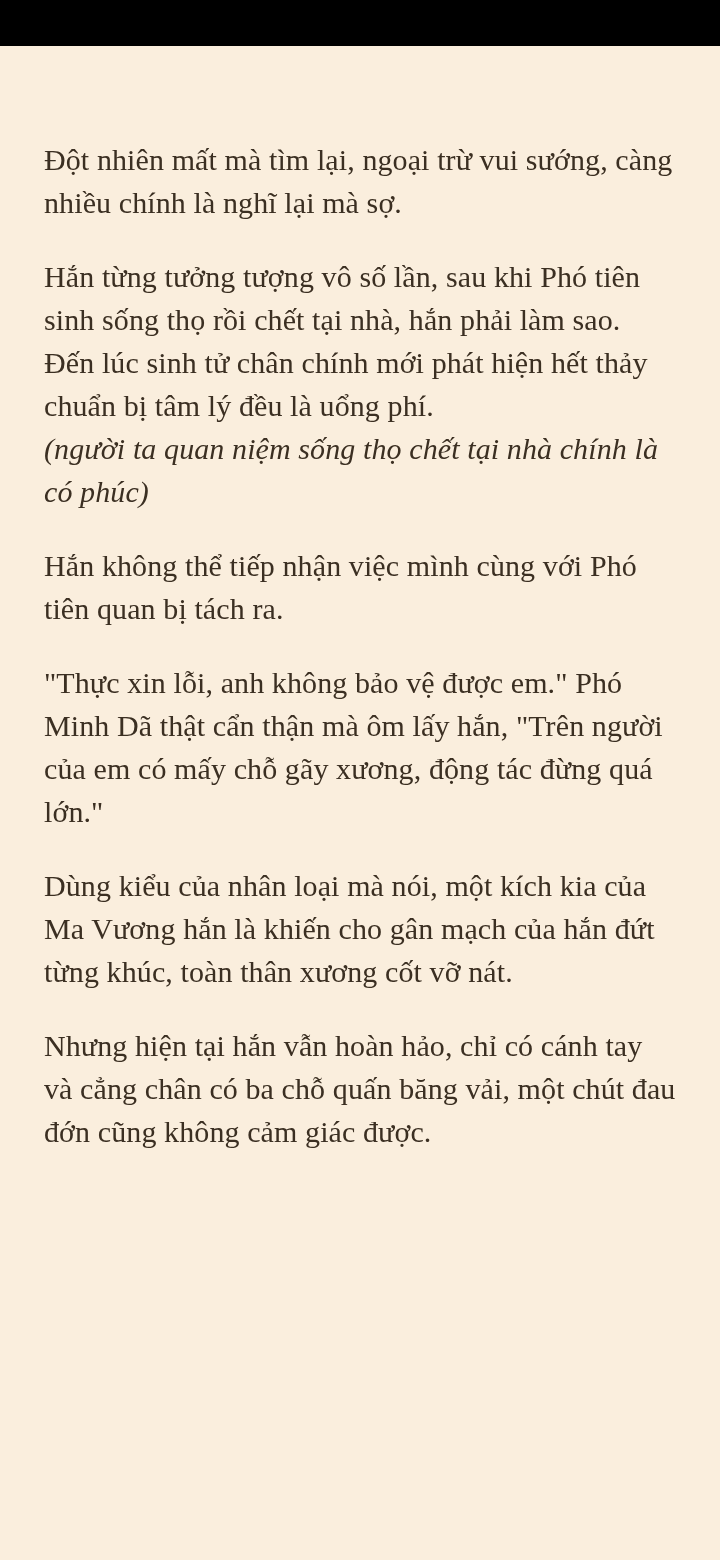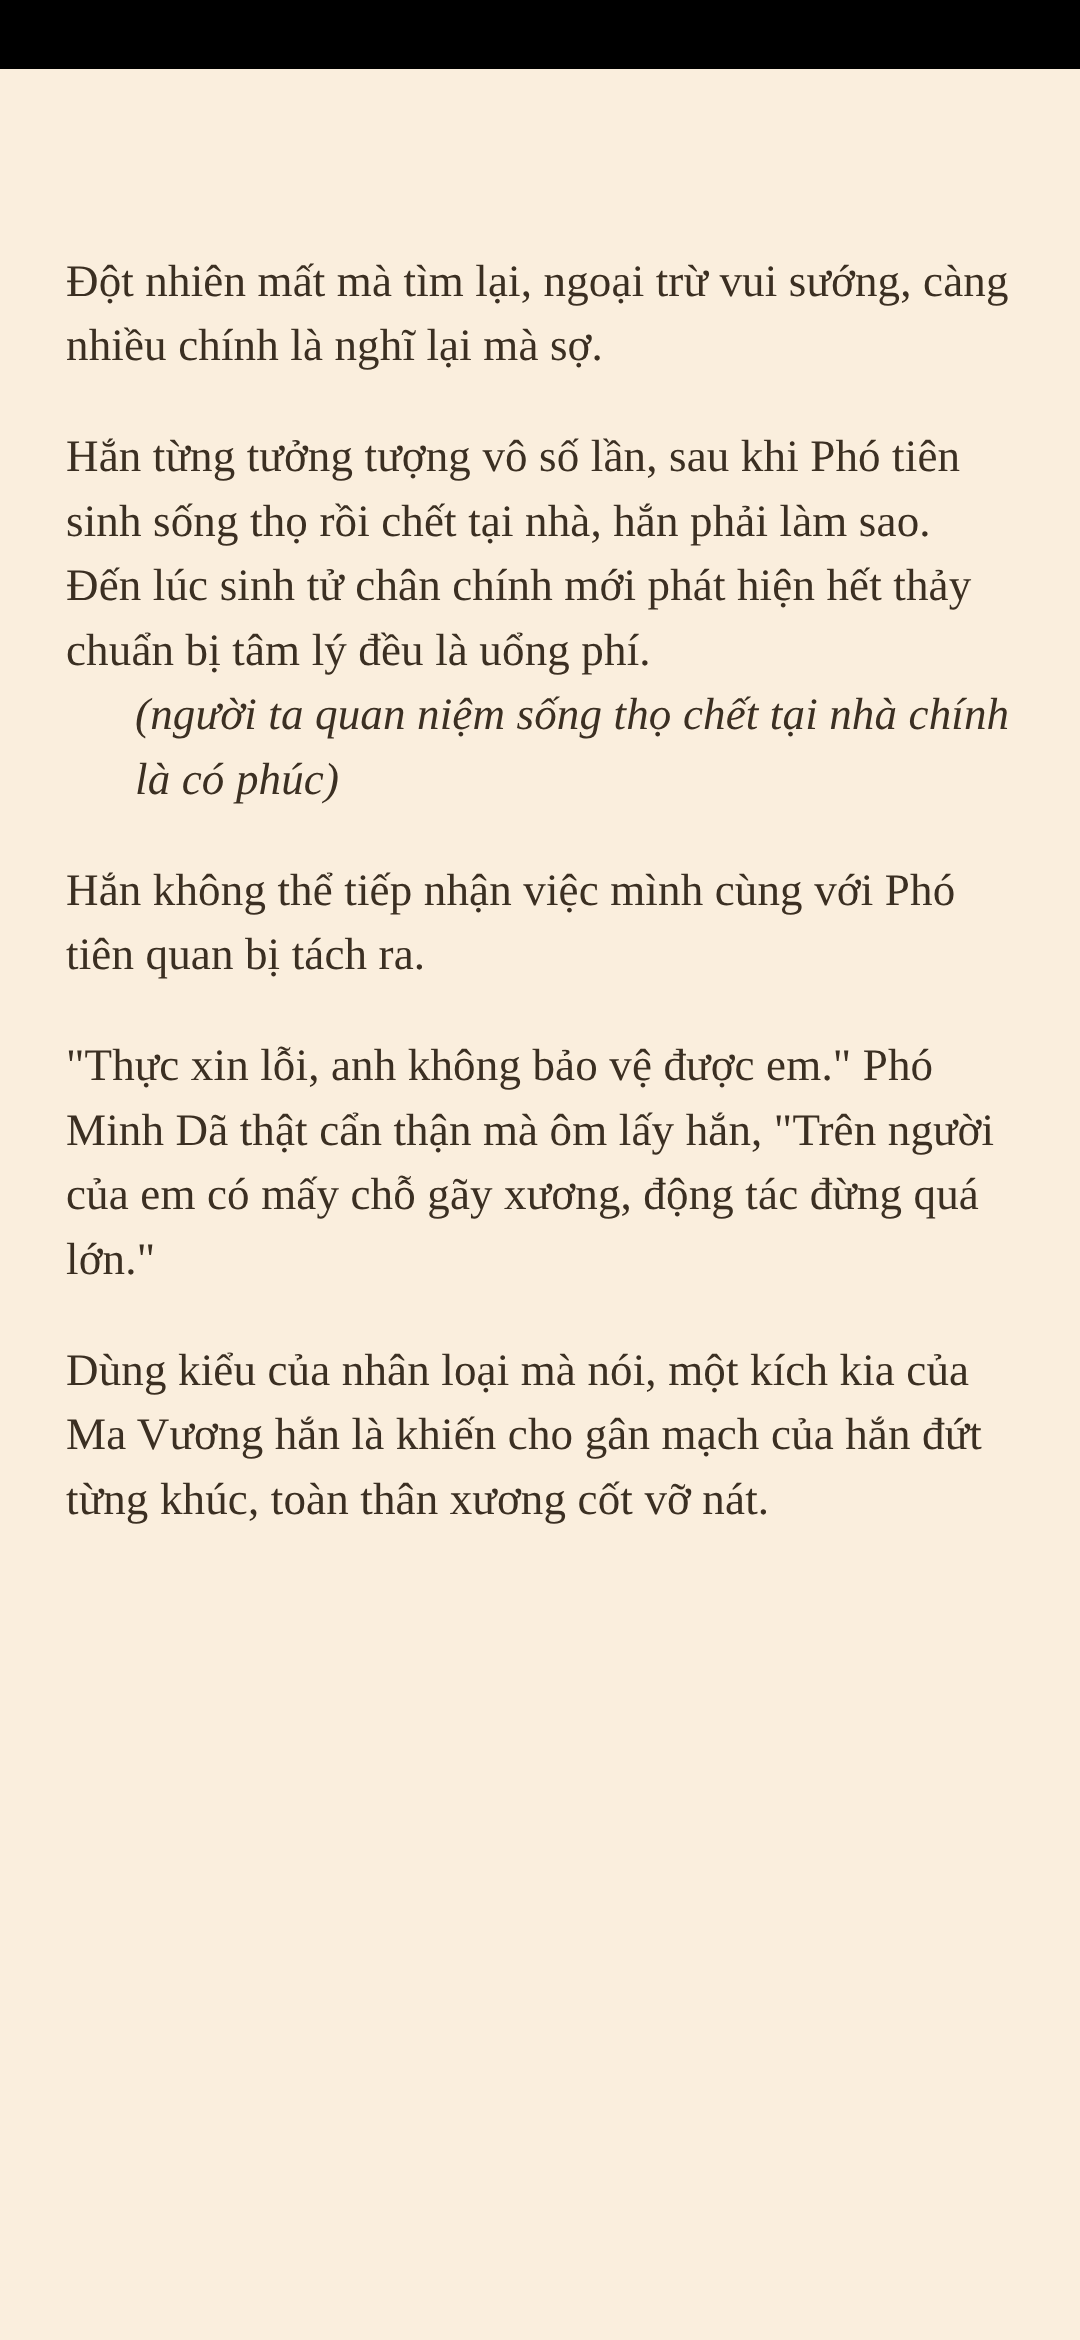--- a/index.html
+++ b/index.html
@@ -27,49 +27,49 @@
   .page {
     position: absolute;
     top: 46px;
     left: 0;
     width: 720px;
     height: 1514px;
     background: #faeedd;
     overflow: hidden;
   }
   .content {
-    padding: 120px 44px 0 44px;
+    padding: 92px 44px 0 44px;
     box-sizing: border-box;
   }
   .para {
     font-size: 30px;
     line-height: 43px;
     color: #3b2f22;
     margin: 0 0 31px 0;
     letter-spacing: 0.1px;
     white-space: pre-line;
   }
   .para.italic {
     font-style: italic;
     margin-top: -31px;
-    margin-left: 46px;
   }
 </style>
 </head>
 <body>
 
 <div id="reader-root">
 
   <div class="status-bar"></div>
 
   <div class="page">
     <div class="content">
       <p class="para">Đột nhiên mất mà tìm lại, ngoại trừ vui sướng, càng
 nhiều chính là nghĩ lại mà sợ.</p>
       <p class="para">Hắn từng tưởng tượng vô số lần, sau khi Phó tiên sinh sống thọ rồi chết tại nhà, hắn phải làm sao. Đến lúc sinh tử chân chính mới phát hiện hết thảy chuẩn bị tâm lý đều là uổng phí.</p>
       <p class="para italic">(người ta quan niệm sống thọ chết tại nhà chính là có phúc)</p>
       <p class="para">Hắn không thể tiếp nhận việc mình cùng với Phó tiên quan bị tách ra.</p>
       <p class="para">"Thực xin lỗi, anh không bảo vệ được em." Phó Minh Dã thật cẩn thận mà ôm lấy hắn, "Trên người của em có mấy chỗ gãy xương, động tác đừng quá lớn."</p>
       <p class="para">Dùng kiểu của nhân loại mà nói, một kích kia của Ma Vương hắn là khiến cho gân mạch của hắn đứt từng khúc, toàn thân xương cốt vỡ nát.</p>
+      <p class="para">Nhưng hiện tại hắn vẫn hoàn hảo, chỉ có cánh tay và cẳng chân có ba chỗ quấn băng vải, một chút đau đớn cũng không cảm giác được.</p>
     </div>
   </div>
 
 </div>
 
 </body></html>

